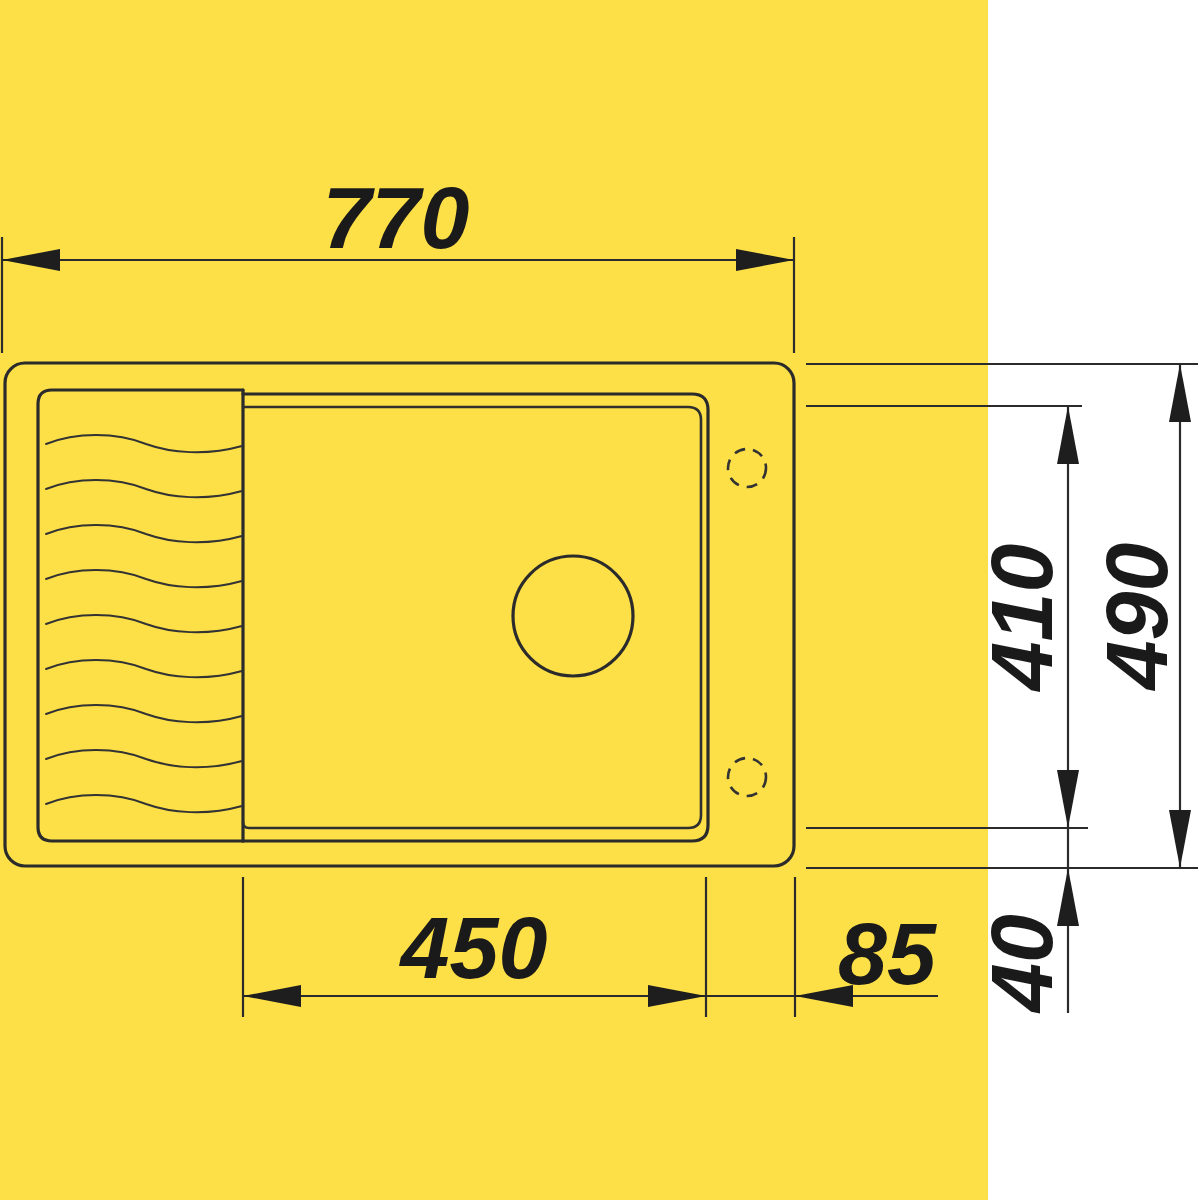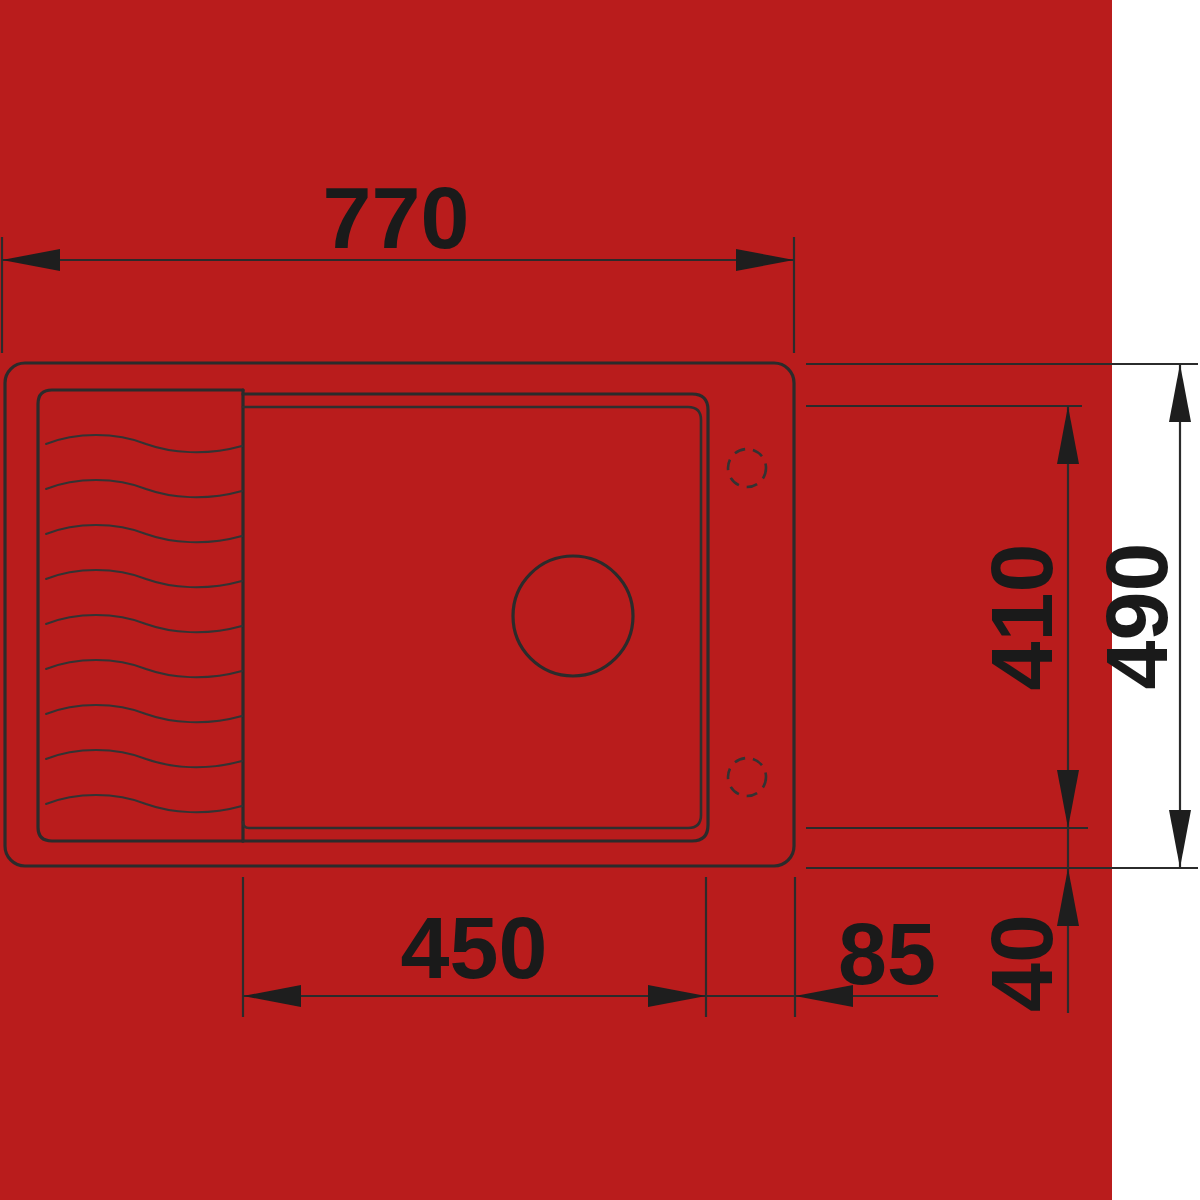--- a/index.html
+++ b/index.html
@@ -2,24 +2,25 @@
 <html><head>
 <meta charset="utf-8">
 <style>
   html, body {
     margin: 0;
     padding: 0;
     background: #ffffff;
   }
   .stage {
     position: relative;
-    width: 1112px;
+    width: 988px;
     height: 1200px;
-    background: #b91c1c;
+    background: #fde047;
     font-family: "Liberation Sans", sans-serif;
+    font-style: italic;
   }
   svg { display: block; }
 
   .outline {
     fill: none;
     stroke: #2b2b2b;
     stroke-width: 3.2;
     stroke-linecap: round;
     stroke-linejoin: round;
   }

